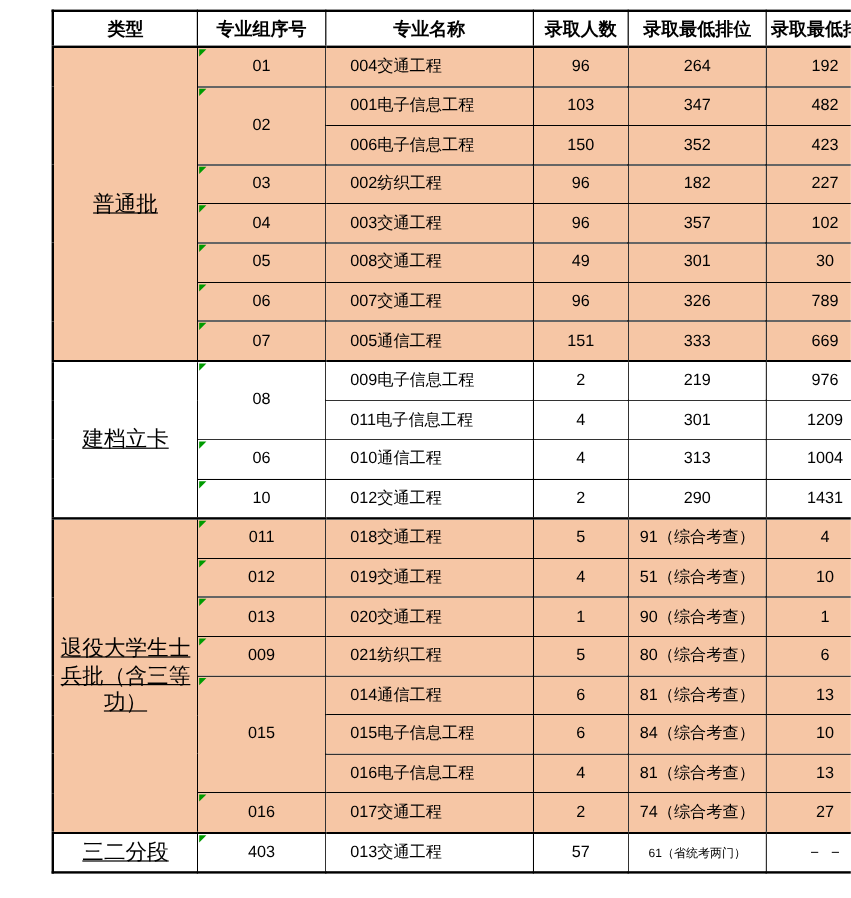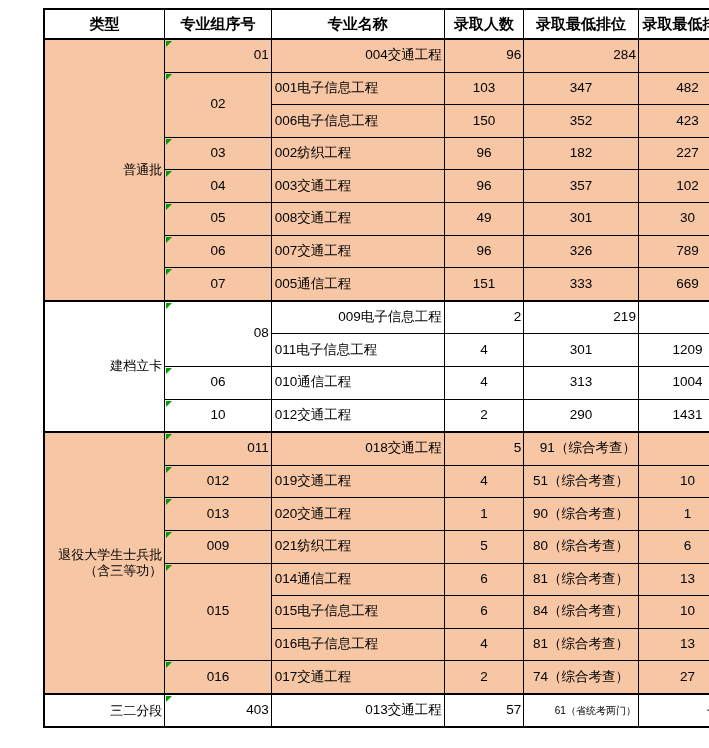--- a/index.html
+++ b/index.html
@@ -16,23 +16,23 @@
     font-size:15px;font-weight:bold;height:28px;background:#fff;
     border:1px solid var(--line);border-bottom:2px solid var(--line);
     padding:0 1px;text-align:center;
   }
   td{
     border:1px solid var(--line);height:31.6px;text-align:center;
     font-size:13.5px;padding:0 2px;position:relative;background:#fff;
     line-height:1.25;
   }
   tr.shaded td{background:var(--fill);}
-  tr.section-start td{border-top:2px solid var(--line);text-align:right;}
-  td.major{text-align:left;padding-left:3px;}
-  td.type-cell{font-size:13px;}
+  tr.section-start td{border-top:2px solid var(--line);}
+  td.major{text-align:left;padding-left:20px;}
+  td.type-cell{font-size:18px;text-decoration:underline;}
   td.small-score span{font-size:10px;}
   .tri{
     position:absolute;top:1px;left:1px;width:0;height:0;
     border-top:6px solid var(--tri);border-right:6px solid transparent;
   }
 </style>
 </head>
 <body>
 
 <div class="page">
@@ -54,21 +54,21 @@
           <th>录取最低排位</th>
           <th>录取最低排位</th>
         </tr>
     </thead>
     <tbody id="tbody">
         <tr class="shaded section-start">
           <td class="type-cell" rowspan="8"><span>普通批</span></td>
           <td class="group-cell" rowspan="1"><span class="tri"></span><span>01</span></td>
           <td class="major"><span>004交通工程</span></td>
           <td><span>96</span></td>
-          <td><span>284</span></td>
+          <td><span>264</span></td>
           <td><span>192</span></td>
         </tr>
         <tr class="shaded">
           <td class="group-cell" rowspan="2"><span class="tri"></span><span>02</span></td>
           <td class="major"><span>001电子信息工程</span></td>
           <td><span>103</span></td>
           <td><span>347</span></td>
           <td><span>482</span></td>
         </tr>
         <tr class="shaded">

